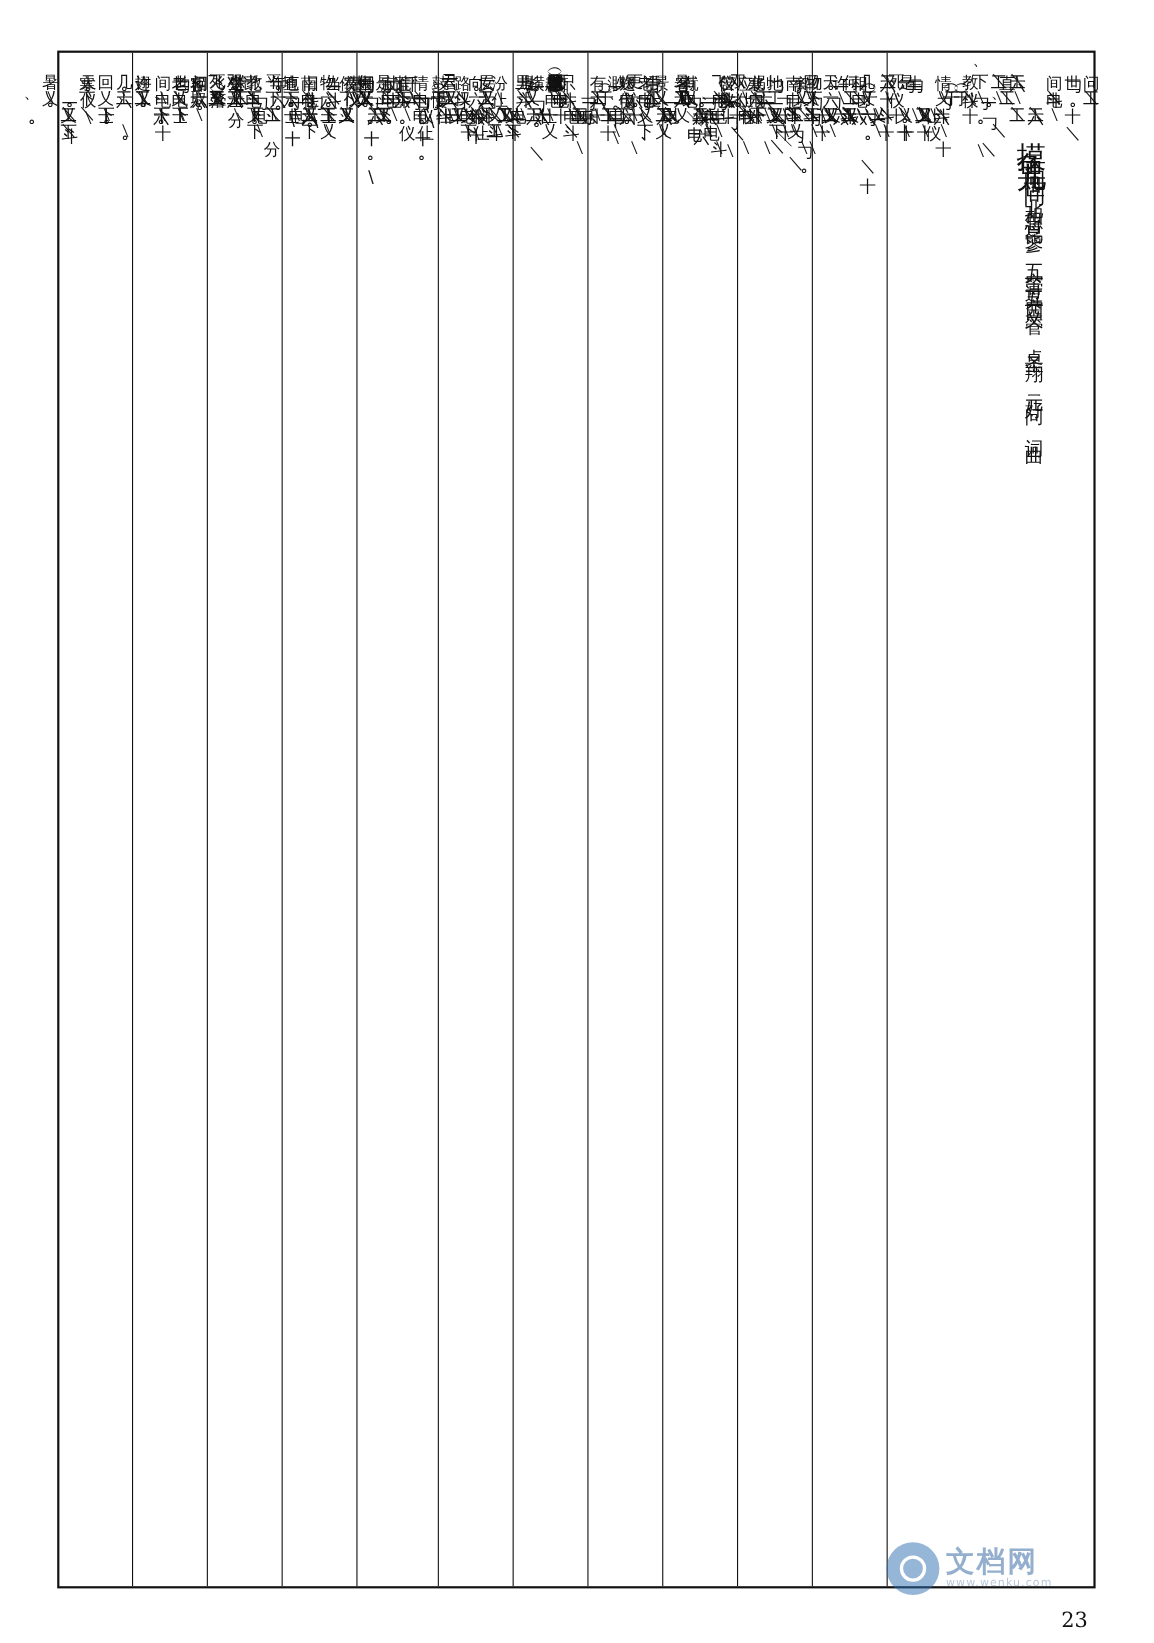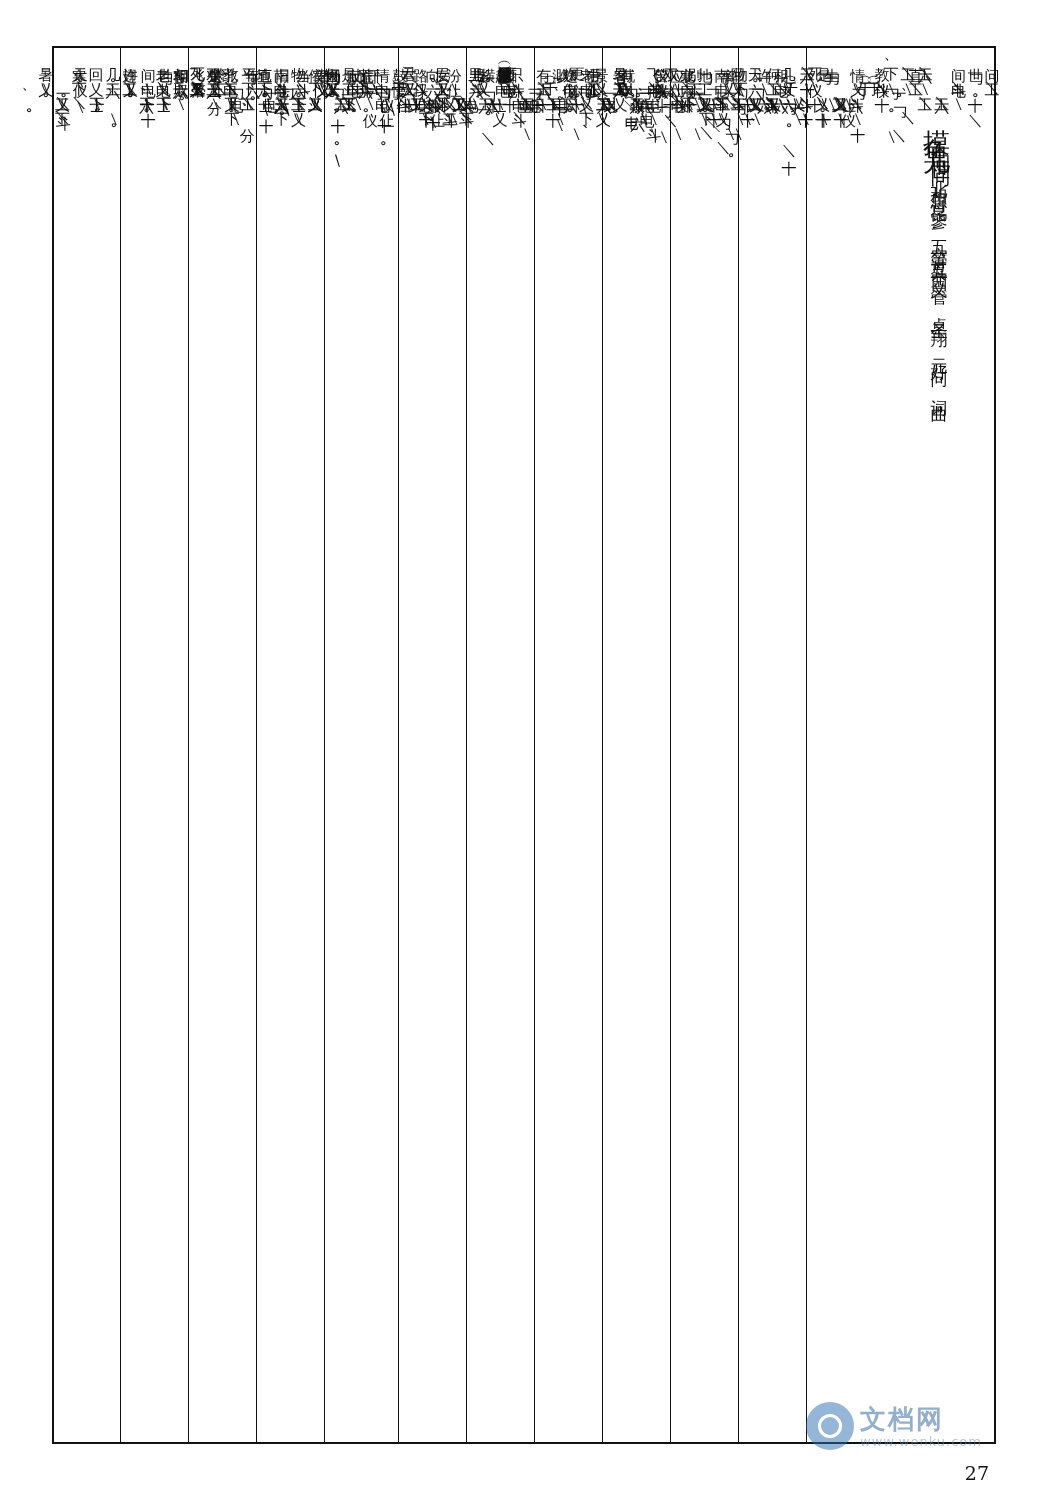--- a/index.html
+++ b/index.html
@@ -145,21 +145,21 @@
     font-family: "DejaVu Serif", serif;
     font-size: 26px;
     color: #2b5f9e;
     letter-spacing: 2px;
     font-weight: bold;
   }
   #wm-url {
     position: absolute;
     left: 54px; top: 34px;
     font-family: "DejaVu Sans", sans-serif;
-    font-size: 13px;
+    font-size: 10px;
     color: #6f8fb5;
     letter-spacing: 1px;
   }
 
   #page-number {
     position: absolute;
     right: 60px;
     bottom: 10px;
     font-family: "DejaVu Serif", serif;
     font-size: 19px;
@@ -415,15 +415,15 @@
     </div>
 
   </div>
 
   <div id="watermark">
     <div id="wm-circle"></div>
     <div id="wm-text">文档网</div>
     <div id="wm-url">www.wenku.com</div>
   </div>
 
-  <div id="page-number">27</div>
+  <div id="page-number">23</div>
 
 </div>
 
 </body></html>

